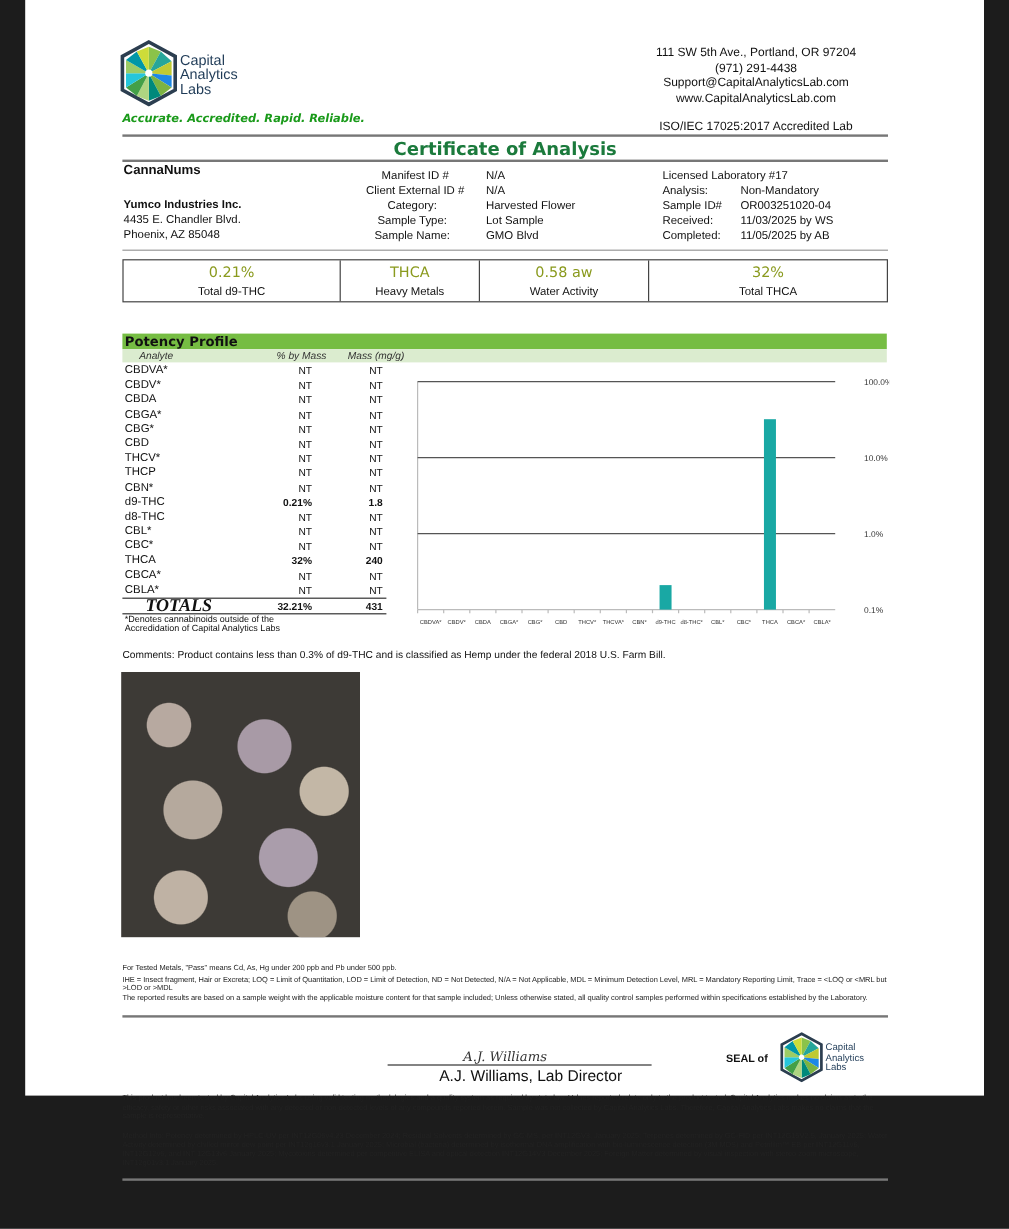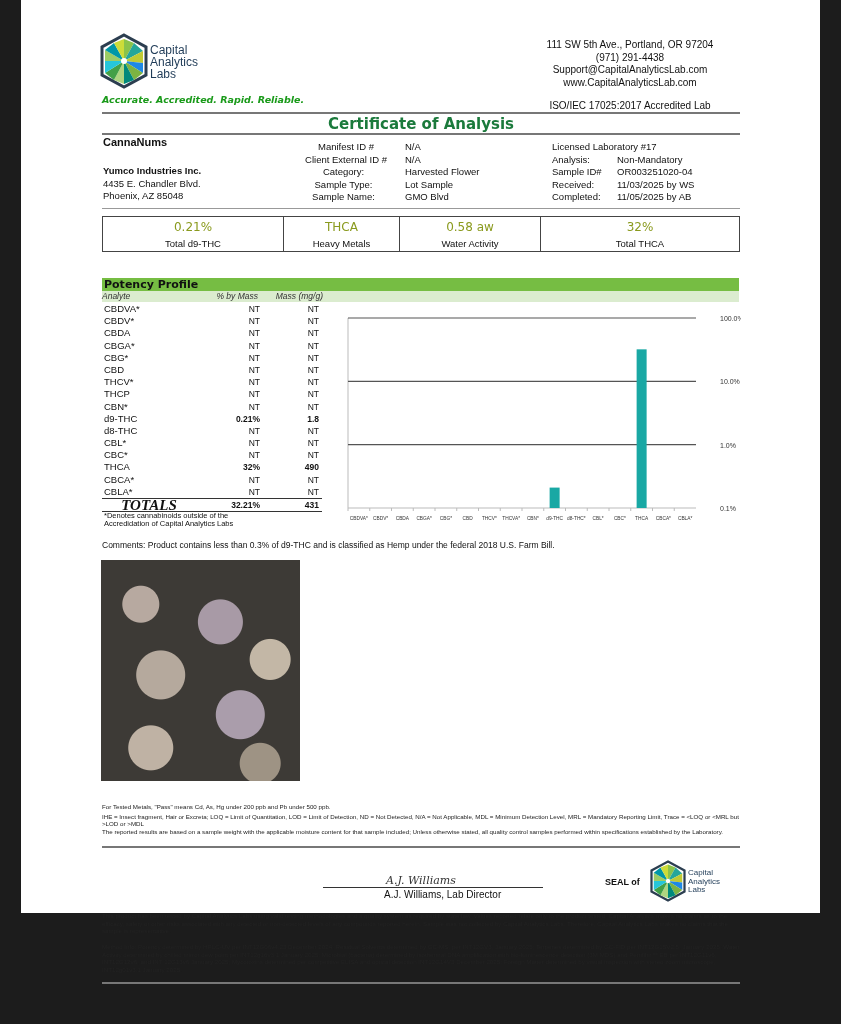--- a/index.html
+++ b/index.html
@@ -142,21 +142,21 @@
       </div>
     <div class="cell">
         <div class="val">32%</div>
         <div class="lbl">Total THCA</div>
       </div>
   </div>
 
   <div class="abs" style="left:81px;top:278px;width:637px;">
     <div class="pp-bar">Potency Profile</div>
     <div class="pp-head" style="display:flex;">
-      <span style="width:92px;padding-left:0;">Analyte</span>
+      <span style="width:92px;padding-left:14px;">Analyte</span>
       <span style="width:64px;text-align:right;">% by Mass</span>
       <span style="width:65px;text-align:right;">Mass (mg/g)</span>
     </div>
   </div>
 
   <div class="abs" style="left:81px;top:303px;width:220px;">
     <div class="pot-row">
         <span class="a">CBDVA*</span>
         <span class="p">NT</span>
         <span class="m">NT</span>
@@ -217,21 +217,21 @@
         <span class="m">NT</span>
       </div>
     <div class="pot-row">
         <span class="a">CBC*</span>
         <span class="p">NT</span>
         <span class="m">NT</span>
       </div>
     <div class="pot-row">
         <span class="a">THCA</span>
         <span class="p bold">32%</span>
-        <span class="m bold">490</span>
+        <span class="m bold">240</span>
       </div>
     <div class="pot-row">
         <span class="a">CBCA*</span>
         <span class="p">NT</span>
         <span class="m">NT</span>
       </div>
     <div class="pot-row">
         <span class="a">CBLA*</span>
         <span class="p">NT</span>
         <span class="m">NT</span>
@@ -316,21 +316,21 @@
 
   <div class="abs fine" style="left:81px;top:803px;width:640px;">
     <div style="margin-bottom:2px;">For Tested Metals, "Pass" means Cd, As, Hg under 200 ppb and Pb under 500 ppb.</div>
     <div>IHE = Insect fragment, Hair or Excreta; LOQ = Limit of Quantitation, LOD = Limit of Detection, ND = Not Detected, N/A = Not Applicable, MDL = Minimum Detection Level, MRL = Mandatory Reporting Limit, Trace = &lt;LOQ or &lt;MRL but &gt;LOD or &gt;MDL</div>
     <div>The reported results are based on a sample weight with the applicable moisture content for that sample included; Unless otherwise stated, all quality control samples performed within specifications established by the Laboratory.</div>
   </div>
   <div class="rule" style="left:81px;top:846px;width:638px;"></div>
 
   <div class="abs" style="left:365px;top:874px;font-family:'DejaVu Serif',serif;font-style:italic;font-size:11px;color:#333;">A.J. Williams</div>
   <div class="abs" style="left:302px;top:887px;width:220px;height:1px;background:#333;"></div>
-  <div class="abs" style="left:363px;top:889px;font-size:10px;">A.J. Williams, Lab Director</div>
+  <div class="abs" style="left:345px;top:889px;font-size:13px;">A.J. Williams, Lab Director</div>
 
   <div class="abs" style="left:584px;top:877px;font-size:9px;"><b>SEAL of</b></div>
   <div class="abs" style="left:629px;top:860px;">
     <svg width="36" height="42" viewBox="0 0 48 56">
       <polygon points="24,2 46,14 46,42 24,54 2,42 2,14" fill="#fff" stroke="#2c3e50" stroke-width="3"></polygon>
       <polygon points="24,28 24,6 34,10" fill="#8bc34a"></polygon>
       <polygon points="24,28 34,10 43,18" fill="#26a69a"></polygon>
       <polygon points="24,28 43,18 43,30" fill="#c0ca33"></polygon>
       <polygon points="24,28 43,30 43,40" fill="#1e88e5"></polygon>
       <polygon points="24,28 43,40 34,47" fill="#7cb342"></polygon>

